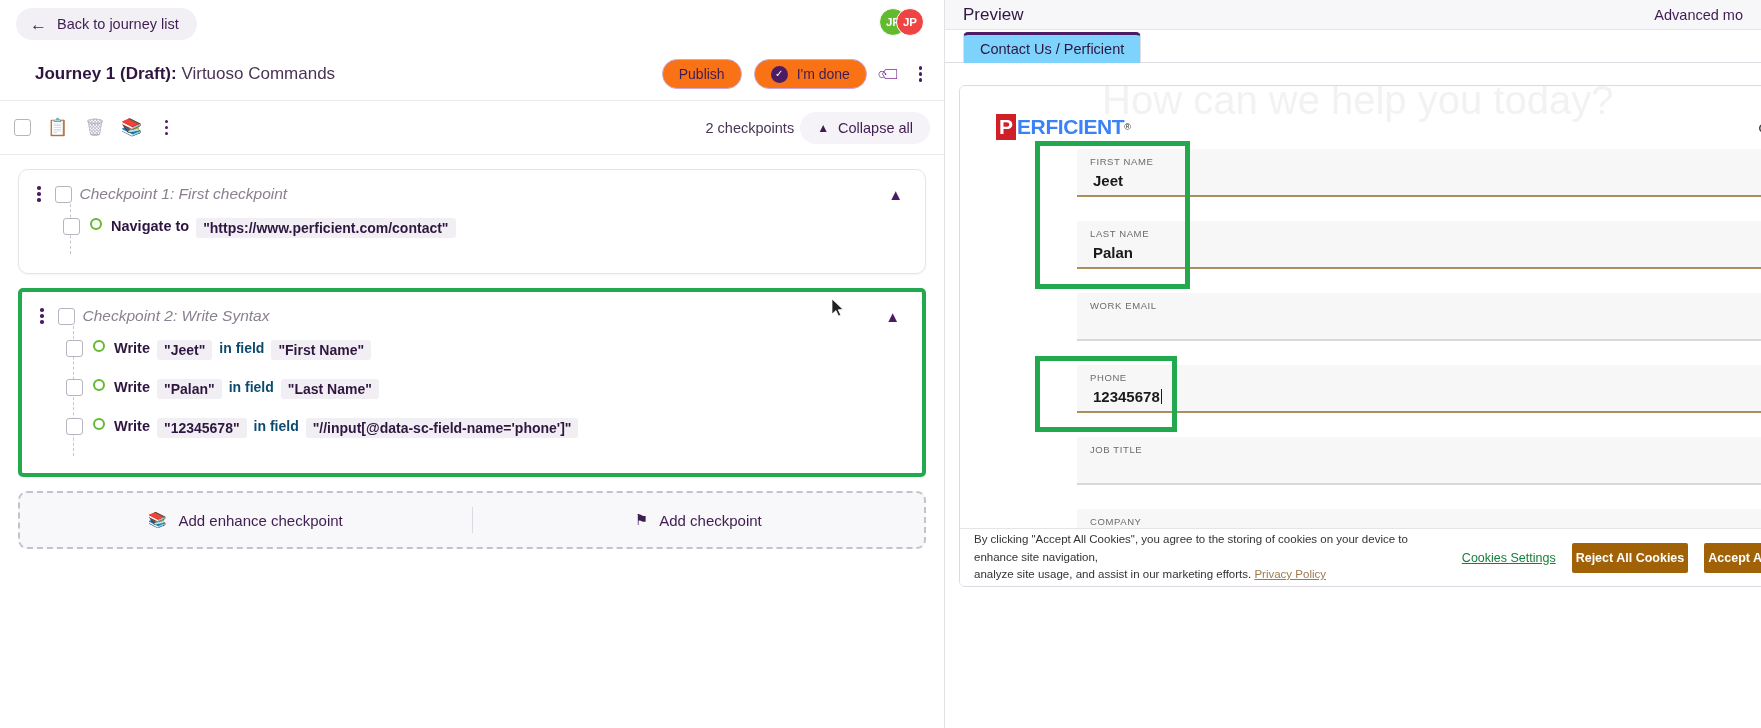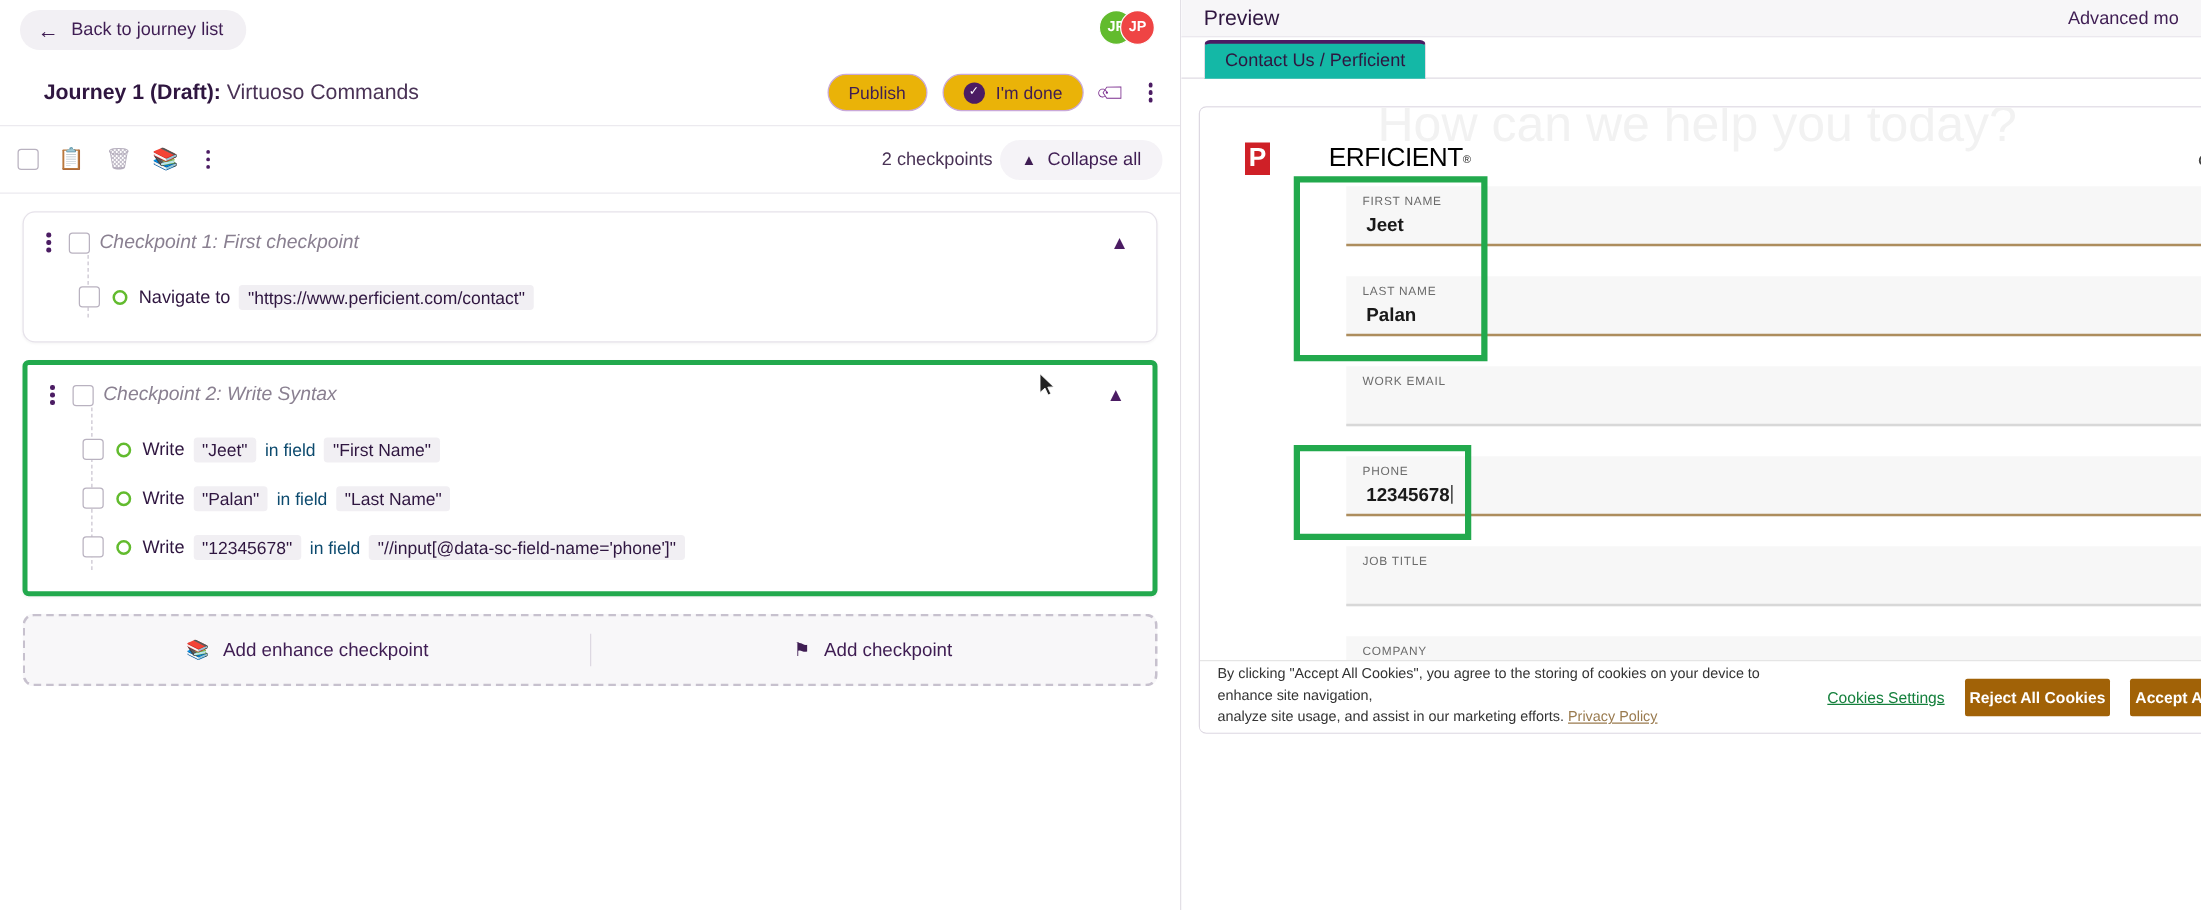--- a/index.html
+++ b/index.html
@@ -45,21 +45,21 @@
     height: 53px; position: relative;
     border-bottom: 1px solid #eceaef;
     display: flex; align-items: center;
   }
   .jtitle { position: absolute; left: 16px; font-size: 17px; color: #2f1640; margin-left: 19px; }
   .jtitle b { font-weight: bold; }
   .jtitle .jname { font-weight: normal; color: #4a3356; }
   .title-actions { position: absolute; right: 16px; display: flex; align-items: center; gap: 12px; }
   .btn-outline {
     height: 30px; padding: 0 16px; border-radius: 16px;
-    border: 1px solid #c9a9d9; background: #eab308; color: #3f1d53;
+    border: 1px solid #c9a9d9; background: #f97316; color: #3f1d53;
     font-size: 14px; display: inline-flex; align-items: center; gap: 9px;
     cursor: pointer; font-family: inherit;
   }
   .chk-circle {
     width: 17px; height: 17px; border-radius: 50%; background: #4b1c63;
     display: inline-flex; align-items: center; justify-content: center;
     color: #fff; font-size: 10px; line-height: 1;
   }
   .tag-icon { color: #7b2d8e; font-size: 17px; cursor: pointer; transform: rotate(-45deg); display:inline-block;}
   .kebab { display: inline-flex; flex-direction: column; gap: 2.5px; cursor: pointer; padding: 4px 6px; }
@@ -106,21 +106,21 @@
     margin-bottom: 14px; position: relative; box-shadow: 0 1px 2px rgba(0,0,0,.04);
   }
   .card.highlight { border: 4px solid #22a94d; border-radius: 5px; padding: 0; }
   .cp-head { display: flex; align-items: center; height: 48px; padding: 0 16px 0 0; position: relative; }
   .cp-kebab { margin: 0 8px 0 12px; }
   .cp-title { font-style: italic; color: #8a8091; font-size: 15.5px; margin-left: 8px; }
   .cp-title b { font-style: italic; font-weight: normal; }
   .cp-chev { position: absolute; right: 22px; font-size: 15px; color: #4b1c63; font-weight: bold; cursor: pointer; }
 
   .steps { padding: 0 0 16px 0; position: relative; }
-  .step { display: flex; align-items: center; height: 39px; padding-left: 44px; position: relative; }
+  .step { display: flex; align-items: flex-start; height: 39px; padding-left: 44px; position: relative; font-weight: bold; }
   .step .cbox { margin-right: 10px; }
   .ring { width: 12px; height: 12px; border-radius: 50%; border: 2.4px solid #62bb2e; margin-right: 9px; flex: 0 0 12px; }
   .verb { color: #2f1640; font-size: 14.5px; margin-right: 7px; }
   .chipv { background: #f1eff3; border-radius: 3px; padding: 2px 7px; color: #2f1640; font-size: 14px; margin-right: 7px; }
   .infield { color: #0c4a6e; font-size: 14px; margin-right: 7px; }
 
   .dashline { position: absolute; left: 51px; width: 1px; border-left: 1px dashed #c9c3cf; }
 
   .add-row {
     border: 2px dashed #c7c1ce; border-radius: 9px; background: #f8f7f9;
@@ -135,41 +135,41 @@
   .right { flex: 1; height: 632px; background: #fff; position: relative; overflow: hidden; }
   .pv-head {
     height: 30px; background: #f7f6f8; border-bottom: 1px solid #e7e4ea;
     display: flex; align-items: center; padding: 0 18px; justify-content: space-between;
   }
   .pv-title { font-size: 17px; color: #2f1640; }
   .pv-adv { font-size: 14.5px; color: #3f1d53; cursor: pointer; white-space: nowrap; }
 
   .tabstrip { height: 33px; background: #ffffff; border-bottom: 1px solid #e0dce4; padding-left: 18px; display: flex; align-items: flex-end; }
   .tab {
-    background: #14b8a6; border: 1px solid #e0dce4; border-bottom: none;
+    background: #7dd3fc; border: 1px solid #e0dce4; border-bottom: none;
     border-top: 3px solid #4b1c63; border-radius: 5px 5px 0 0;
     height: 31px; display: inline-flex; align-items: center; padding: 0 16px;
     font-size: 14.5px; color: #2f1640; cursor: pointer; position: relative; top: 1px;
   }
 
   .browser {
     position: absolute; left: 14px; right: -20px; top: 85px; bottom: 45px;
     background: #fff; border: 1px solid #ddd8e2; border-radius: 6px; overflow: hidden;
   }
   .page { position: relative; width: 100%; height: 100%; background: #fff; padding: 0; }
   .hero-text {
     position: absolute; left: 142px; top: -8px; font-size: 40px; color: #f2f2f2;
     font-weight: normal; white-space: nowrap;
   }
   .brand { position: absolute; left: 36px; top: 28px; display: flex; align-items: center; }
   .brand-p {
     display: inline-block; background: #cf2027; color: #fff; font-weight: bold;
     font-size: 21px; line-height: 1; padding: 2px 3px 3px 3px; margin-right: 1px;
   }
-  .brand-txt { font-weight: normal; font-size: 21px; letter-spacing: -0.4px; color: #000000; margin-left: 46px; }
+  .brand-txt { font-weight: bold; font-size: 21px; letter-spacing: -0.4px; color: #3b82f6; }
   .brand-reg { font-size: 9px; vertical-align: super; color: #1a1a1a; }
   .search-ic { position: absolute; right: 10px; top: 34px; font-size: 17px; color: #444; }
 
   .field { position: absolute; left: 117px; right: 0; height: 48px; background: #f7f7f7; border-bottom: 2px solid #ad8d5d; }
   .field .lbl { position: absolute; left: 13px; top: 7px; font-size: 9.5px; letter-spacing: .6px; color: #6b6b6b; }
   .field .val { position: absolute; left: 16px; top: 23px; font-size: 15px; font-weight: bold; color: #1a1a1a; }
   .caret { display:inline-block; width: 1px; height: 15px; background: #1a1a1a; vertical-align: -2px; margin-left: 1px; }
 
   .greenbox { position: absolute; border: 5px solid #22a94d; }
 

